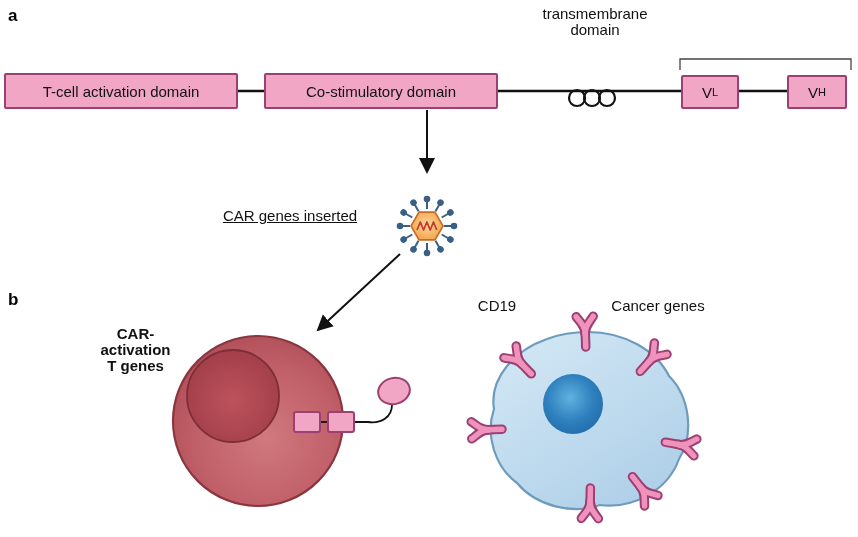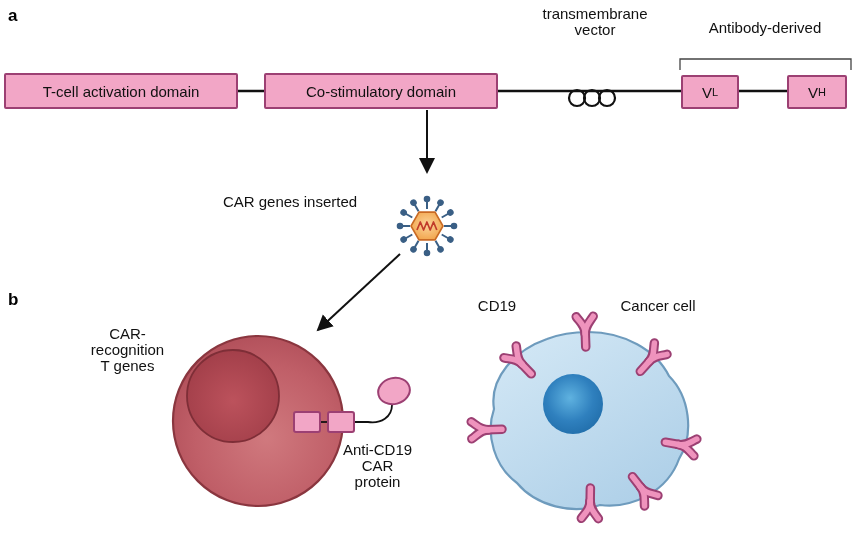--- a/index.html
+++ b/index.html
@@ -177,40 +177,34 @@
       <sub>L</sub>
   </div>
 
   <div class="domain-box" style="left:787px; top:75px; width:56px; height:30px;">
     <span>V</span>
       <sub>H</sub>
   </div>
 
   <div class="lbl" style="left:530px; top:6px; width:130px;">
     <div>transmembrane</div>
-    <div>vector</div>
+    <div>domain</div>
   </div>
 
   <div class="lbl" style="left:676px; top:20px; width:178px;">
-    <div>Antibody-derived</div>
-  </div>
-
-  <div class="lbl" style="left:195px; top:194px; width:190px;">
+  </div>
+
+  <div class="lbl" style="left:195px; top:208px; width:190px;text-decoration:underline;">
     <div>CAR genes inserted</div>
   </div>
 
-  <div class="lbl" style="left:75px; top:326px; width:105px;">
+  <div class="lbl" style="left:83px; top:326px; width:105px;font-weight:bold;">
     <div>CAR-</div>
-    <div>recognition</div>
+    <div>activation</div>
     <div>T genes</div>
   </div>
 
-  <div class="lbl" style="left:330px; top:442px; width:95px;">
-    <div>Anti-CD19</div>
-    <div>CAR</div>
-    <div>protein</div>
-  </div>
 
   <div class="lbl" style="left:462px; top:298px; width:70px;">CD19</div>
 
-  <div class="lbl" style="left:608px; top:298px; width:100px;">Cancer cell</div>
+  <div class="lbl" style="left:608px; top:298px; width:100px;">Cancer genes</div>
 
 </div>
 
 </body></html>

